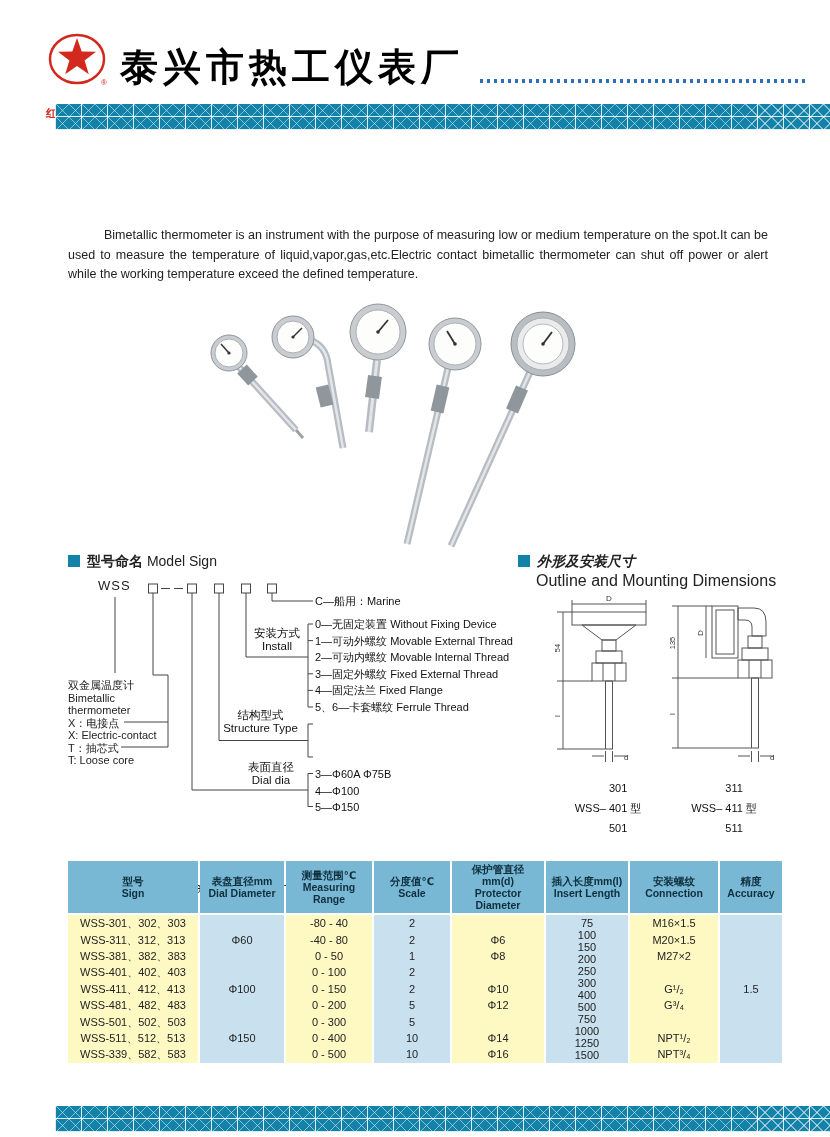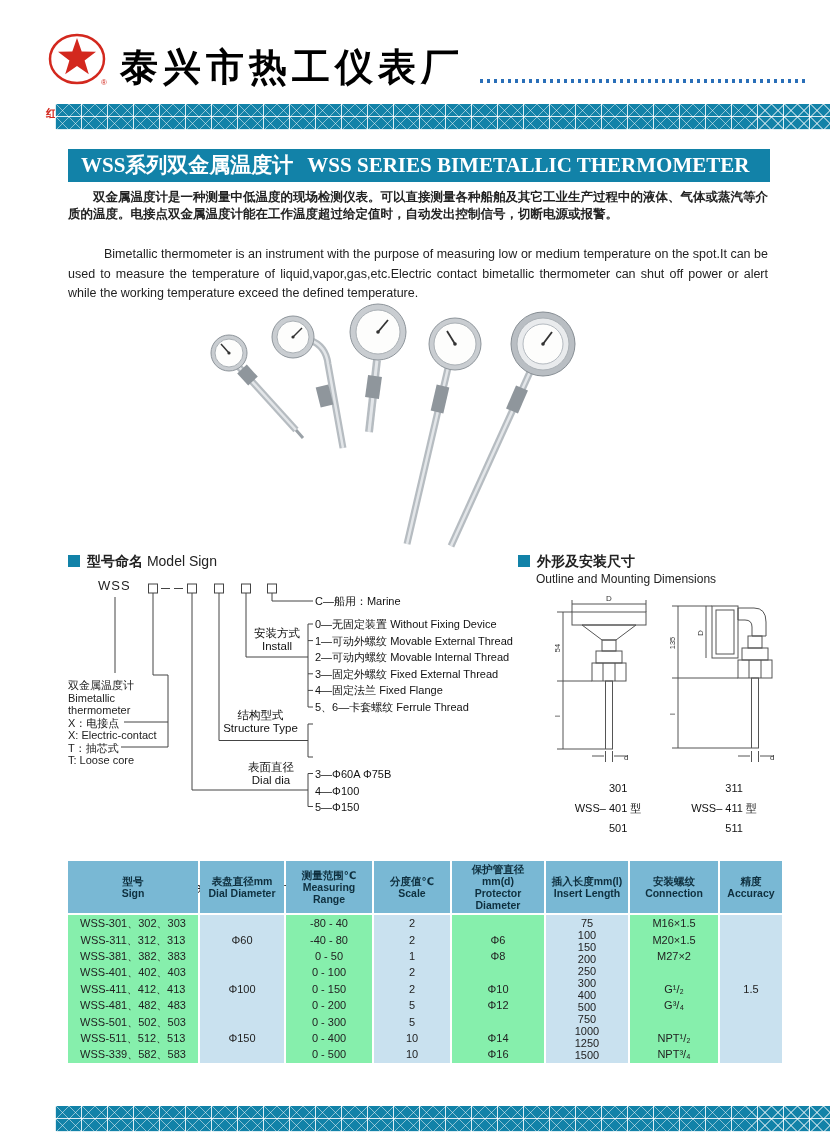--- a/index.html
+++ b/index.html
@@ -12,36 +12,36 @@
       repeating-linear-gradient(0deg, rgba(255,255,255,.85) 0 1px, transparent 1px 13px),
       repeating-linear-gradient(45deg, rgba(255,255,255,.5) 0 1px, transparent 1px 9.2px),
       repeating-linear-gradient(135deg, rgba(255,255,255,.5) 0 1px, transparent 1px 9.2px);}
   .company{font-size:38px;font-weight:bold;letter-spacing:5px;color:#000;white-space:nowrap;}
   .dotted{height:4px;background:repeating-linear-gradient(90deg,#2a6fb8 0 3px,transparent 3px 7px);}
   .brand{color:#d3281e;font-size:11px;font-weight:bold;letter-spacing:3px;}
   .titlebar{background:#1282a8;color:#fff;font-family:"Liberation Serif","DejaVu Serif",serif;
             font-weight:bold;font-size:21px;line-height:33px;padding-left:13px;white-space:nowrap;}
   .titlebar .en{margin-left:14px;}
   .intro-cn{font-size:12.5px;line-height:17px;font-weight:bold;text-indent:2em;text-align:justify;}
-  .intro-en{font-size:12.5px;line-height:19.5px;text-indent:36px;text-align:justify;margin-top:19px;}
+  .intro-en{font-size:12.5px;line-height:19.5px;text-indent:36px;text-align:justify;}
   .sec-head{font-size:14px;font-weight:bold;white-space:nowrap;}
   .sec-head .sq{display:inline-block;width:12px;height:12px;background:#1282a8;margin-right:7px;vertical-align:-1px;}
   .sec-head .en{font-weight:normal;}
   .dg{font-size:11px;line-height:12.5px;}
   .dg-opts{font-size:11px;white-space:pre-line;color:#111;}
   .dg-lbl{font-size:11.5px;line-height:13px;text-align:center;color:#111;}
   .capt{display:flex;align-items:center;justify-content:center;font-size:11px;color:#111;}
   .capt .models{white-space:pre-line;text-align:left;line-height:20px;margin:0 3px;}
   table.spec{border-collapse:separate;border-spacing:2px 0;table-layout:fixed;width:700px;}
   table.spec th{background:#79b8d4;color:#0e2f3e;font-size:10.5px;font-weight:bold;
                 line-height:12px;white-space:pre-line;height:46px;padding:2px 1px;
                 border-bottom:2px solid #fff;vertical-align:middle;}
   table.spec td{font-size:11px;line-height:12px;text-align:center;padding:0 1px;vertical-align:middle;}
   table.spec tr{height:16.4px;}
-  td.cgray{background:#86efac;} td.cblue{background:#c9e1ef;}
+  td.cgray{background:#fef9c3;} td.cblue{background:#c9e1ef;}
   td.model{text-align:left;padding-left:12px;white-space:nowrap;}
   td.ins{white-space:pre-line;line-height:12.3px;font-size:10.5px;vertical-align:middle;}
   td.acc{vertical-align:top;padding-top:16px;}
   svg text{font-family:"Liberation Sans","DejaVu Sans",sans-serif;}
 </style>
 </head>
 <body>
 
 <div id="page">
 
@@ -50,25 +50,21 @@
       <ellipse cx="31" cy="27" rx="27" ry="24" fill="none" stroke="#d3281e" stroke-width="2.5"></ellipse>
       <path fill="#d3281e" d="M31 6 L35.7 19.5 L50 19.8 L38.6 28.5 L42.8 42.2 L31 34 L19.2 42.2 L23.4 28.5 L12 19.8 L26.3 19.5 Z"></path>
       <text x="55" y="53" font-size="8" fill="#d3281e">®</text>
     </svg>
     <div class="brand">红星牌</div>
   </div>
   <div class="abs company" style="left:120px;top:42px;">泰兴市热工仪表厂</div>
   <div class="abs dotted" style="left:480px;top:79px;width:326px;"></div>
   <div class="abs lattice" style="left:55px;top:104px;right:0;height:26px;"></div>
 
-  <div class="abs titlebar" style="left:68px;top:149px;width:689px;height:33px;">
-    <span>WSS系列双金属温度计</span><span class="en">WSS SERIES BIMETALLIC THERMOMETER</span>
-  </div>
-
-  <div class="abs intro-cn" style="left:68px;top:189px;width:700px;">双金属温度计是一种测量中低温度的现场检测仪表。可以直接测量各种船舶及其它工业生产过程中的液体、气体或蒸汽等介质的温度。电接点双金属温度计能在工作温度超过给定值时，自动发出控制信号，切断电源或报警。</div>
+
   <div class="abs intro-en" style="left:68px;top:226px;width:700px;">Bimetallic thermometer is an instrument with the purpose of measuring low or medium temperature on the spot.It can be used to measure the temperature of liquid,vapor,gas,etc.Electric contact bimetallic thermometer can shut off power or alert while the working temperature exceed the defined temperature.</div>
 
   <svg class="abs" style="left:150px;top:280px;" width="560" height="272" viewBox="0 0 560 272">
 
     <g>
       <line x1="88" y1="86" x2="146" y2="150" stroke="#b6bcc1" stroke-width="7"></line>
       <line x1="88" y1="86" x2="146" y2="150" stroke="#e3e6e9" stroke-width="2.5"></line>
       <line x1="146" y1="150" x2="153" y2="158" stroke="#9aa1a7" stroke-width="3"></line>
       <line x1="92" y1="89" x2="103" y2="101" stroke="#8f969c" stroke-width="13"></line>
       <circle cx="79" cy="73" r="18" fill="#c9cdd1" stroke="#8e959b"></circle>
@@ -177,24 +173,24 @@
 Dial dia</div>
     <div class="abs dg" style="left:0;top:104px;width:115px;white-space:pre-line;">双金属温度计
 Bimetallic
 thermometer
 X：电接点
 X: Electric-contact
 T：抽芯式
 T: Loose core</div>
   </div>
 
-  <div class="abs sec-head" style="left:518px;top:553px;">
+  <div class="abs sec-head" style="left:518px;top:553px;font-style:italic;">
     <span class="sq"></span><span>外形及安装尺寸</span>
   </div>
-  <div class="abs" style="left:536px;top:572px;font-size:12px;">Outline and Mounting Dimensions</div>
+  <div class="abs" style="left:536px;top:572px;font-size:16px;">Outline and Mounting Dimensions</div>
 
   <svg class="abs" style="left:552px;top:596px;" width="112" height="176" viewBox="0 0 112 176">
     <g stroke="#555" stroke-width="1" fill="none">
       <line x1="20" y1="8" x2="94" y2="8"></line>
         <line x1="20" y1="4" x2="20" y2="16"></line>
         <line x1="94" y1="4" x2="94" y2="16"></line>
       <rect x="20" y="16" width="74" height="13"></rect>
       <path d="M30,29 L84,29 L64,44 L50,44 Z"></path>
       <rect x="50" y="44" width="14" height="11"></rect>
       <rect x="44" y="55" width="26" height="12"></rect>

